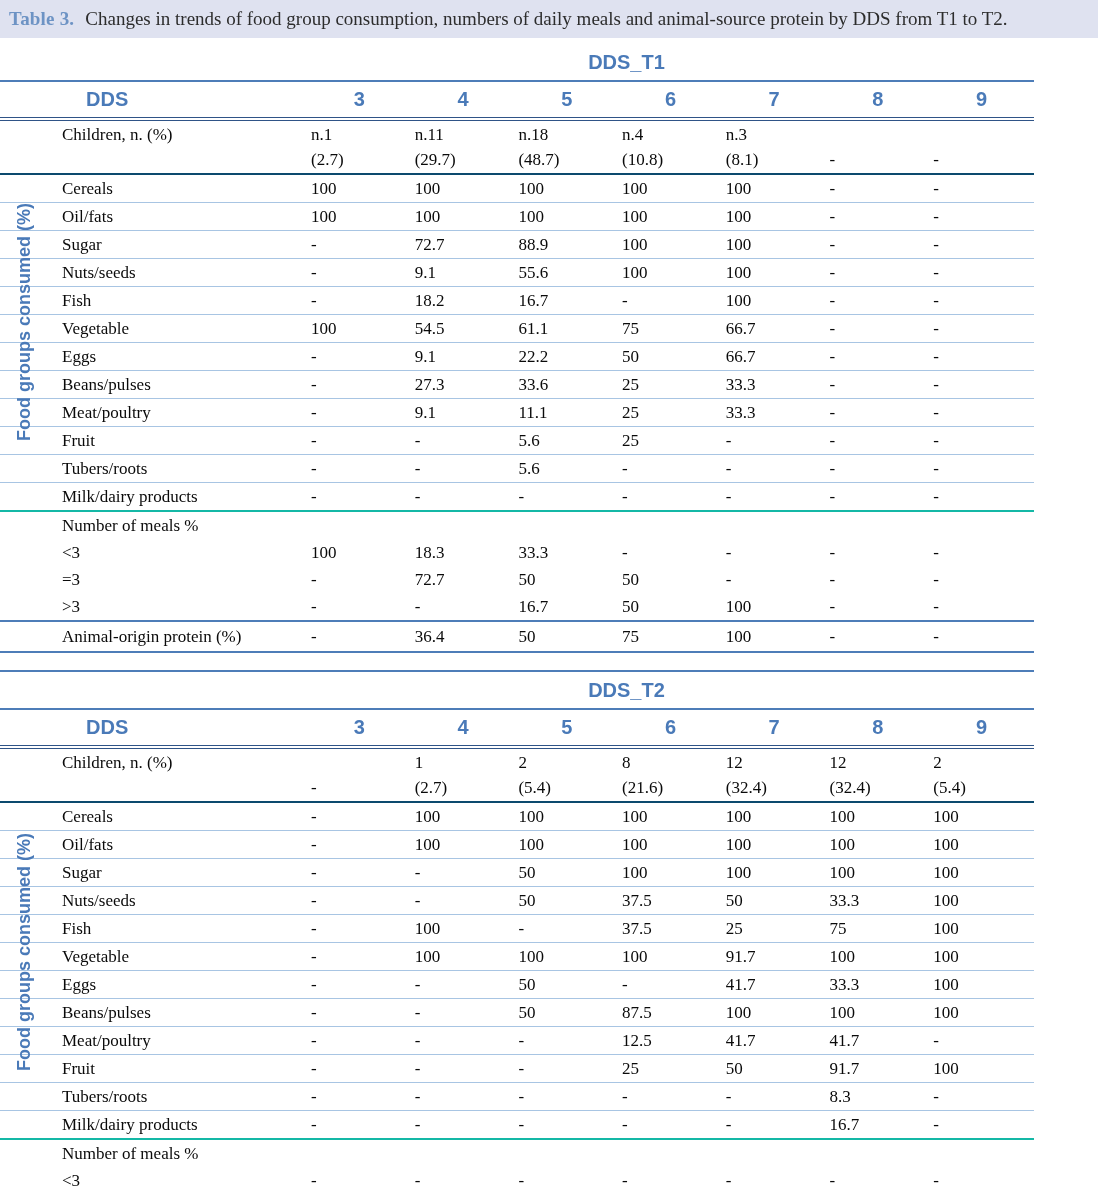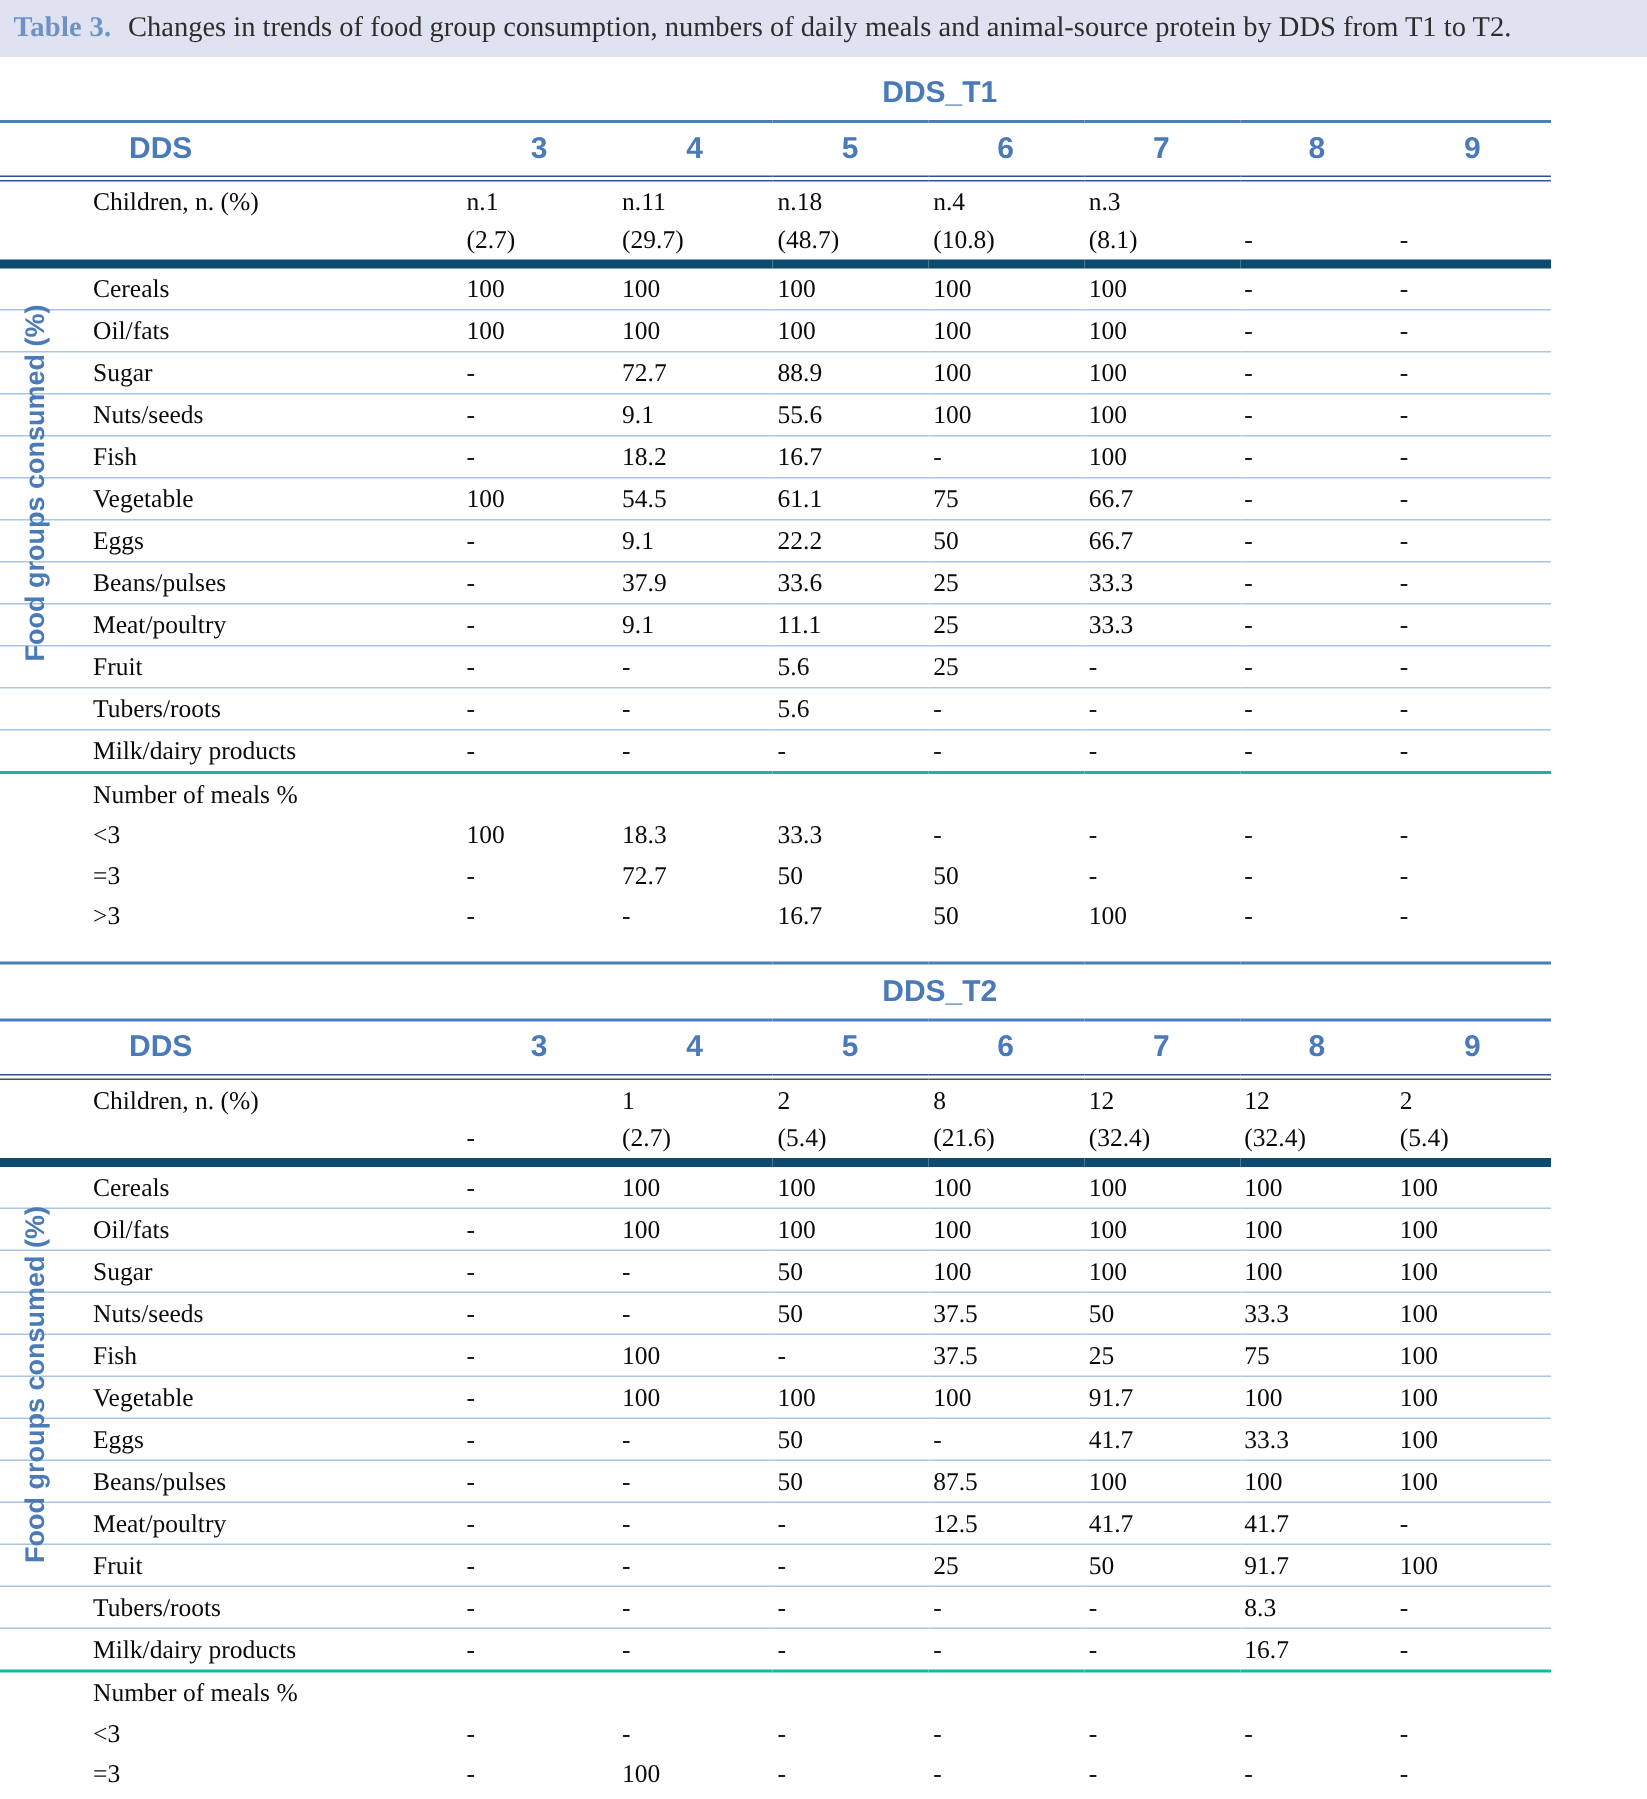--- a/index.html
+++ b/index.html
@@ -29,21 +29,21 @@
   tr.dds-row th{
     font-family:"Liberation Sans", sans-serif;font-weight:bold;color:#4a7ab8;
     font-size:20px;height:33px;border-bottom:4px double #2f5487;
   }
   tr.dds-row th.lbl{text-align:left;padding-left:86px;margin-top:12px;}
   tr.dds-row th.val{text-align:center;padding-left:0;}
   
   td.lbl{padding-left:62px;text-align:left;}
   td.val{padding-left:3px;text-align:left;}
   tbody td{font-size:17px;height:25px;}
-  tr.children-row td{border-bottom:6px solid #0c4a6e;vertical-align:top;margin-top:14px;}
+  tr.children-row td{border-bottom:2px solid #0c4a6e;vertical-align:top;margin-top:14px;}
   tr.children-row td div{height:25px;line-height:25px;}
   tr.food-row td{border-top:1px solid #a8c5e3;}
   tr.food-row.first td{border-top:none;}
   tr.meals-head td{border-top:2px solid #14b8a6;}
   tr.animal-row td{border-top:2px solid #4d7db8;border-bottom:2px solid #4d7db8;height:27px;}
   
   .side-label{
     position:absolute;left:8px;top:120px;height:316px;width:32px;
     display:flex;align-items:center;justify-content:center;
     writing-mode:vertical-rl;transform:rotate(180deg);
@@ -183,21 +183,21 @@
           <td class="val">9.1</td>
           <td class="val">22.2</td>
           <td class="val">50</td>
           <td class="val">66.7</td>
           <td class="val">-</td>
           <td class="val">-</td>
         </tr>
         <tr class="food-row">
           <td class="lbl">Beans/pulses</td>
           <td class="val">-</td>
-          <td class="val">37.9</td>
+          <td class="val">27.3</td>
           <td class="val">33.6</td>
           <td class="val">25</td>
           <td class="val">33.3</td>
           <td class="val">-</td>
           <td class="val">-</td>
         </tr>
         <tr class="food-row">
           <td class="lbl">Meat/poultry</td>
           <td class="val">-</td>
           <td class="val">9.1</td>
@@ -266,20 +266,30 @@
           <td class="val">-</td>
           <td class="val">-</td>
           <td class="val">-</td>
         </tr>
         <tr class="meal-row">
           <td class="lbl">&gt;3</td>
           <td class="val">-</td>
           <td class="val">-</td>
           <td class="val">16.7</td>
           <td class="val">50</td>
+          <td class="val">100</td>
+          <td class="val">-</td>
+          <td class="val">-</td>
+        </tr>
+        <tr class="animal-row">
+          <td class="lbl">Animal-origin protein (%)</td>
+          <td class="val">-</td>
+          <td class="val">36.4</td>
+          <td class="val">50</td>
+          <td class="val">75</td>
           <td class="val">100</td>
           <td class="val">-</td>
           <td class="val">-</td>
         </tr>
       </tbody>
   </table>
 </div>
 
 <div class="tbl-wrap t2">
   <div class="side-label">Food groups consumed (%)</div>

